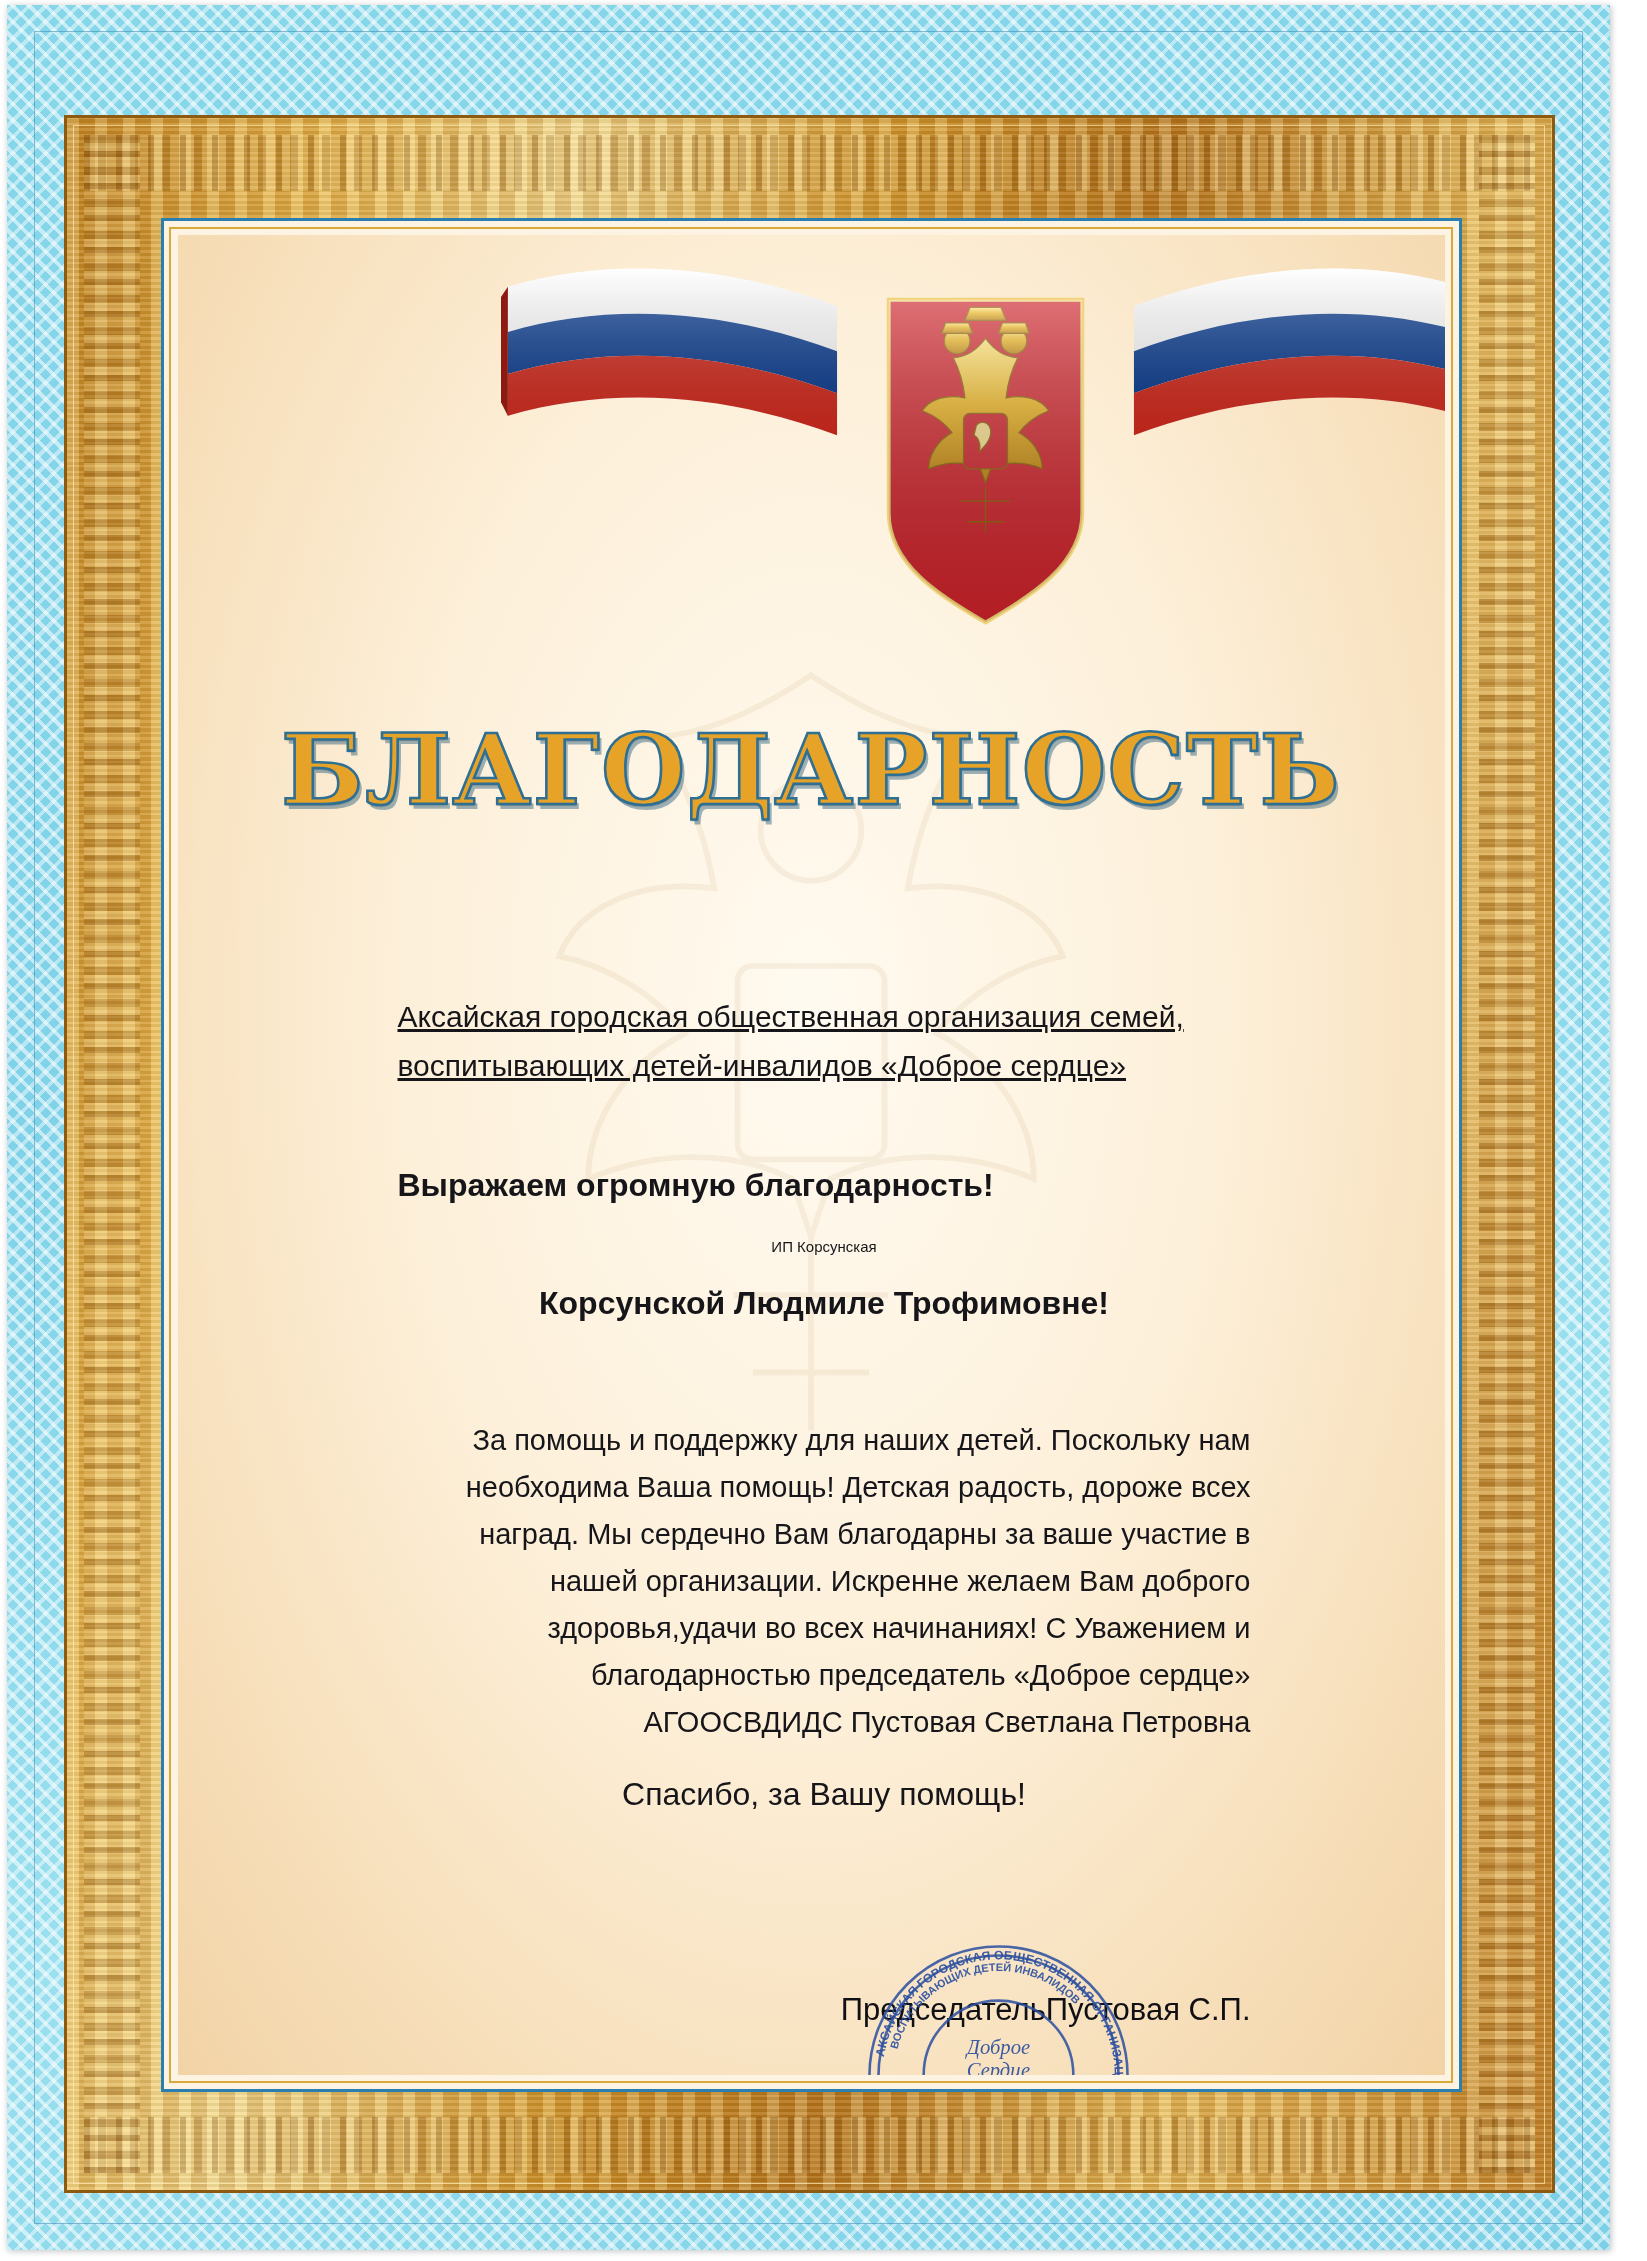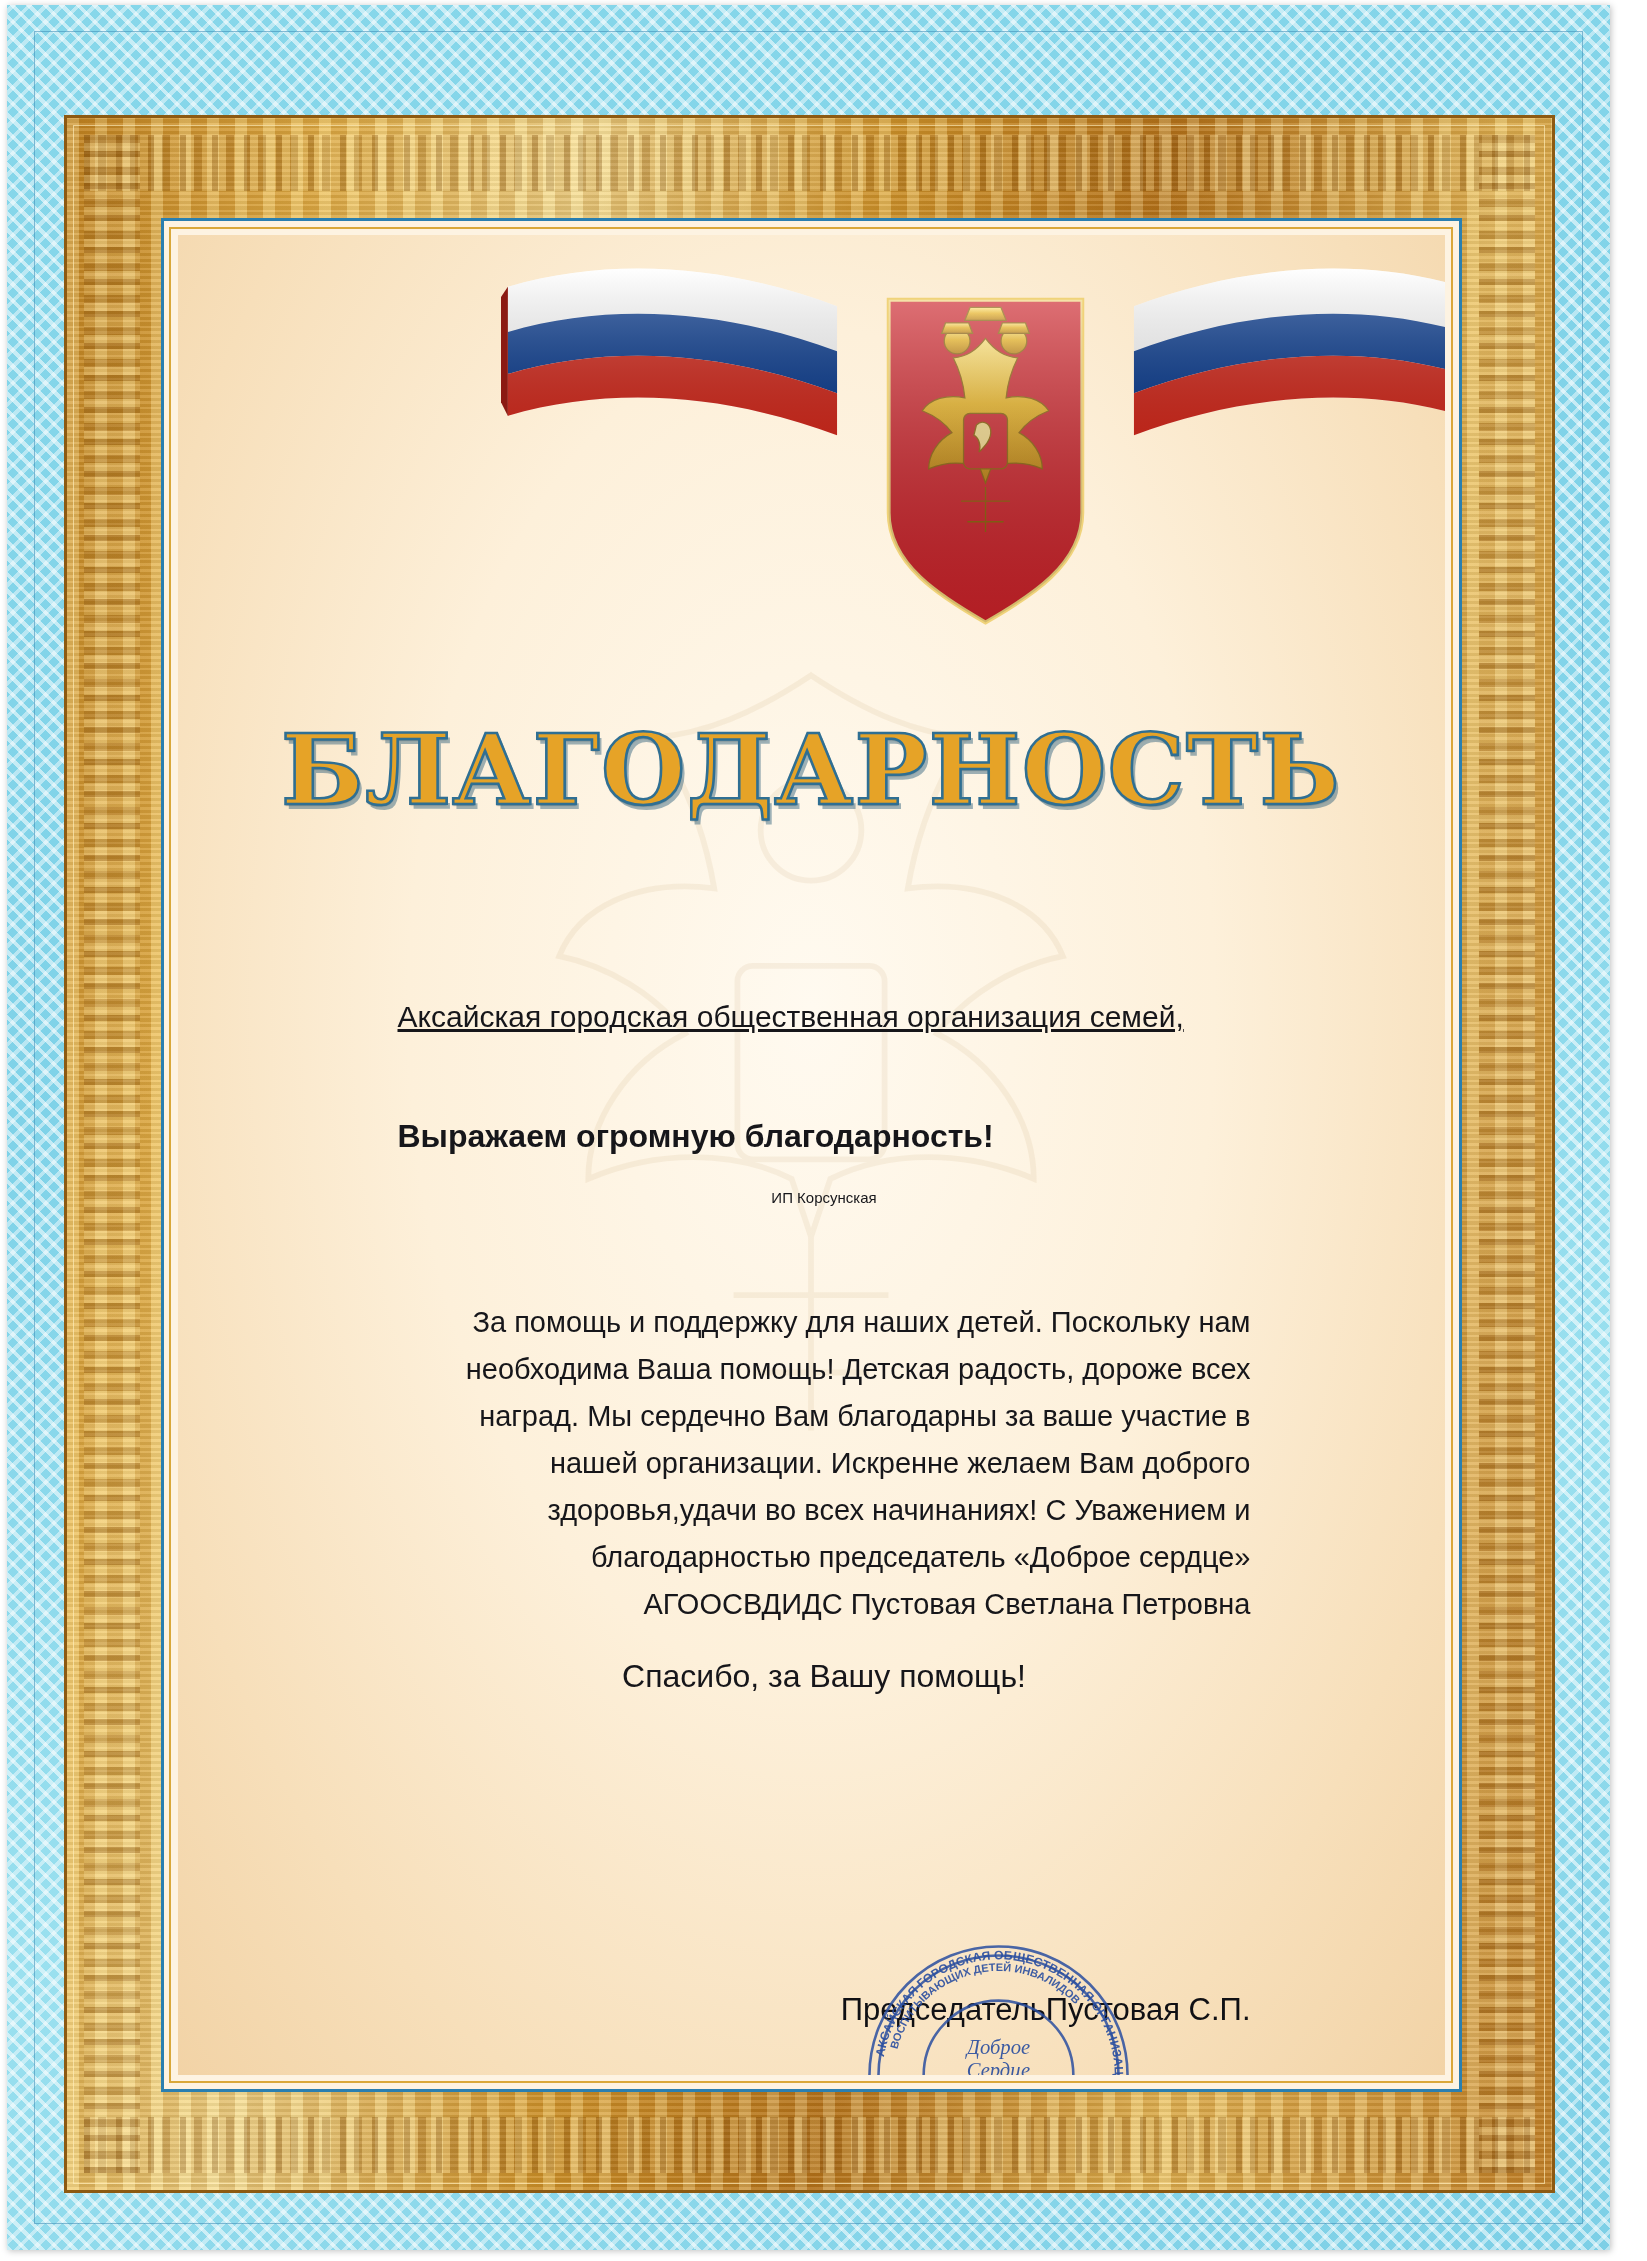--- a/index.html
+++ b/index.html
@@ -304,23 +304,25 @@
             <path d="M736 254 C744 246 756 250 758 262 C760 276 748 288 740 296 C744 284 738 272 732 270 Z" fill="#f3d98a"></path>
             <path d="M750 350 L750 420 M712 372 L788 372 M722 404 L778 404"></path>
           </g>
           <path d="M600 60 L900 60 L900 390 C900 470 820 520 750 560 C680 520 600 470 600 390 Z" fill="url(#shine)"></path>
         </svg>
 
         <div class="headline">БЛАГОДАРНОСТЬ</div>
 
         <div class="body-text">
           <p class="org-line">Аксайская городская общественная организация семей,</p>
+          <p class="org-line">воспитывающих  детей-инвалидов  «Доброе сердце»</p>
 
           <div class="thanks-line">Выражаем огромную благодарность!</div>
           <div class="ip-line">ИП Корсунская</div>
+          <div class="name-line">Корсунской Людмиле Трофимовне!</div>
 
           <div class="paragraph">За помощь и поддержку для наших детей. Поскольку нам необходима Ваша помощь!  Детская радость, дороже всех наград. Мы сердечно Вам благодарны за ваше участие в нашей организации. Искренне  желаем Вам доброго здоровья,удачи во всех начинаниях! С Уважением и благодарностью председатель «Доброе сердце» АГООСВДИДС Пустовая Светлана Петровна</div>
           <div class="spasibo">Спасибо, за Вашу помощь!</div>
         </div>
 
         <div class="sign-row">
           <span>Председатель</span>
           <span>Пустовая С.П.</span>
         </div>
 

